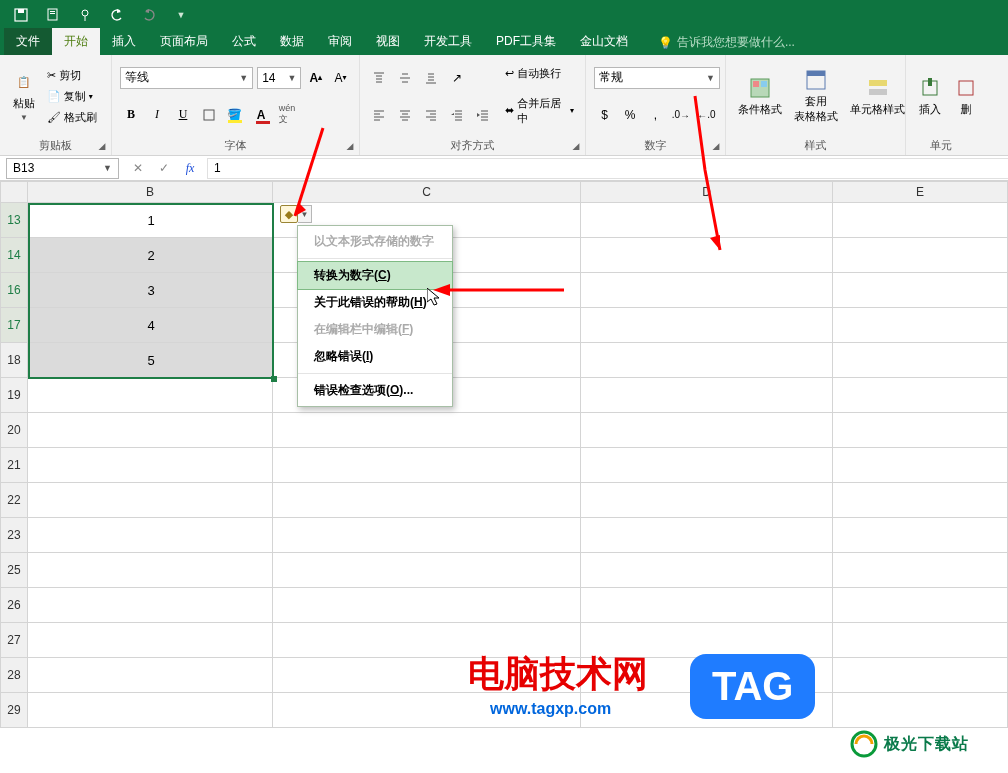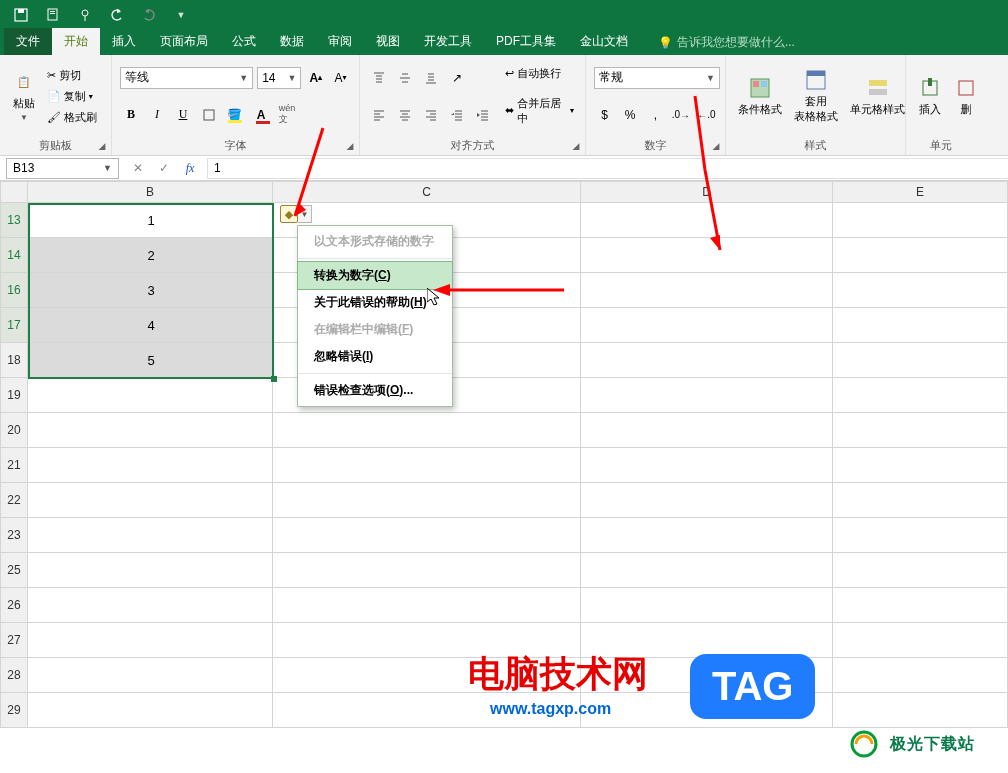--- a/index.html
+++ b/index.html
@@ -70,21 +70,21 @@
 .redarrow line,.redarrow path{stroke:#ff0000;stroke-width:3;fill:none;}
 .redarrow polygon{fill:#ff0000;}
 
 
 .cursor-arrow{position:absolute;width:16px;height:20px;pointer-events:none;}
 
 
 .wm1{position:absolute;font-weight:900;font-size:36px;color:#e60000;}
 .wm2{position:absolute;font-size:16px;color:#0066dd;font-weight:600;}
 .tagbox{position:absolute;background:#1f7cff;border-radius:16px;color:#fff;font-weight:900;font-size:40px;padding:10px 22px;}
-.wm3{position:absolute;display:flex;align-items:center;gap:12px;}
+.wm3{position:absolute;display:flex;align-items:center;gap:6px;}
 .wm3 .txt{font-size:16px;color:#0a7a4a;font-weight:700;letter-spacing:1px;}
 </style>
 </head>
 <body>
 
 <div class="titlebar">
   <div class="qat">
     <div class="qat-btn">
         <svg width="16" height="16" viewBox="0 0 16 16">
           <rect x="2" y="2" width="12" height="12" fill="none" stroke="#fff" stroke-width="1.2"></rect>

